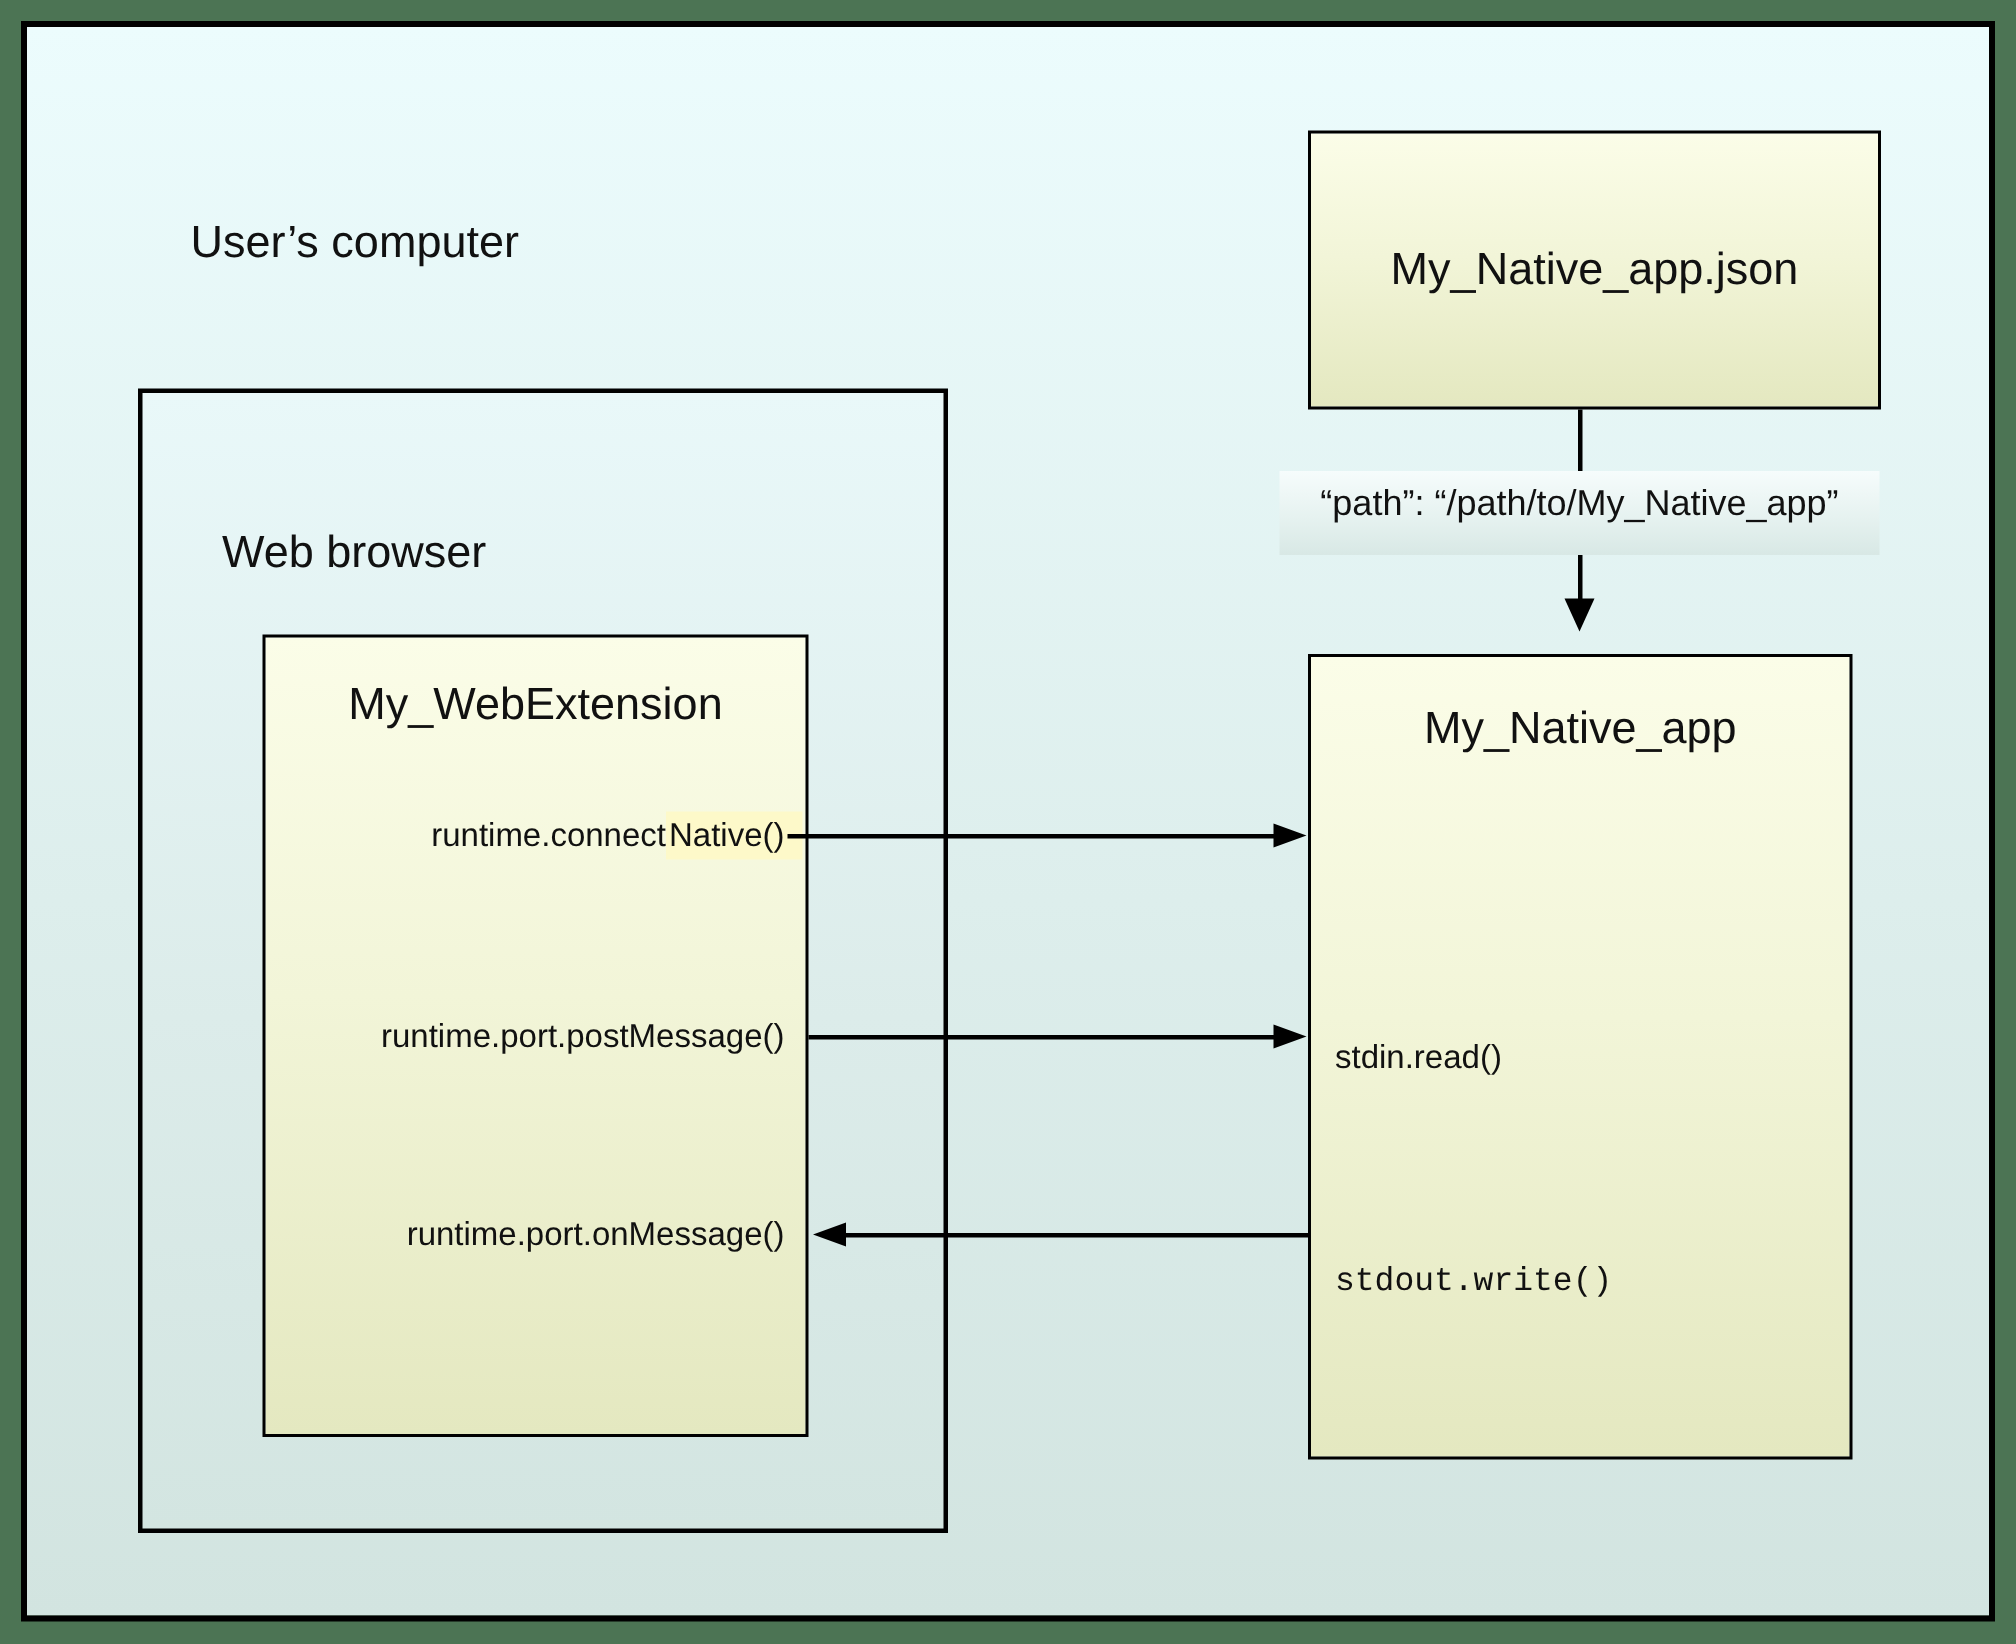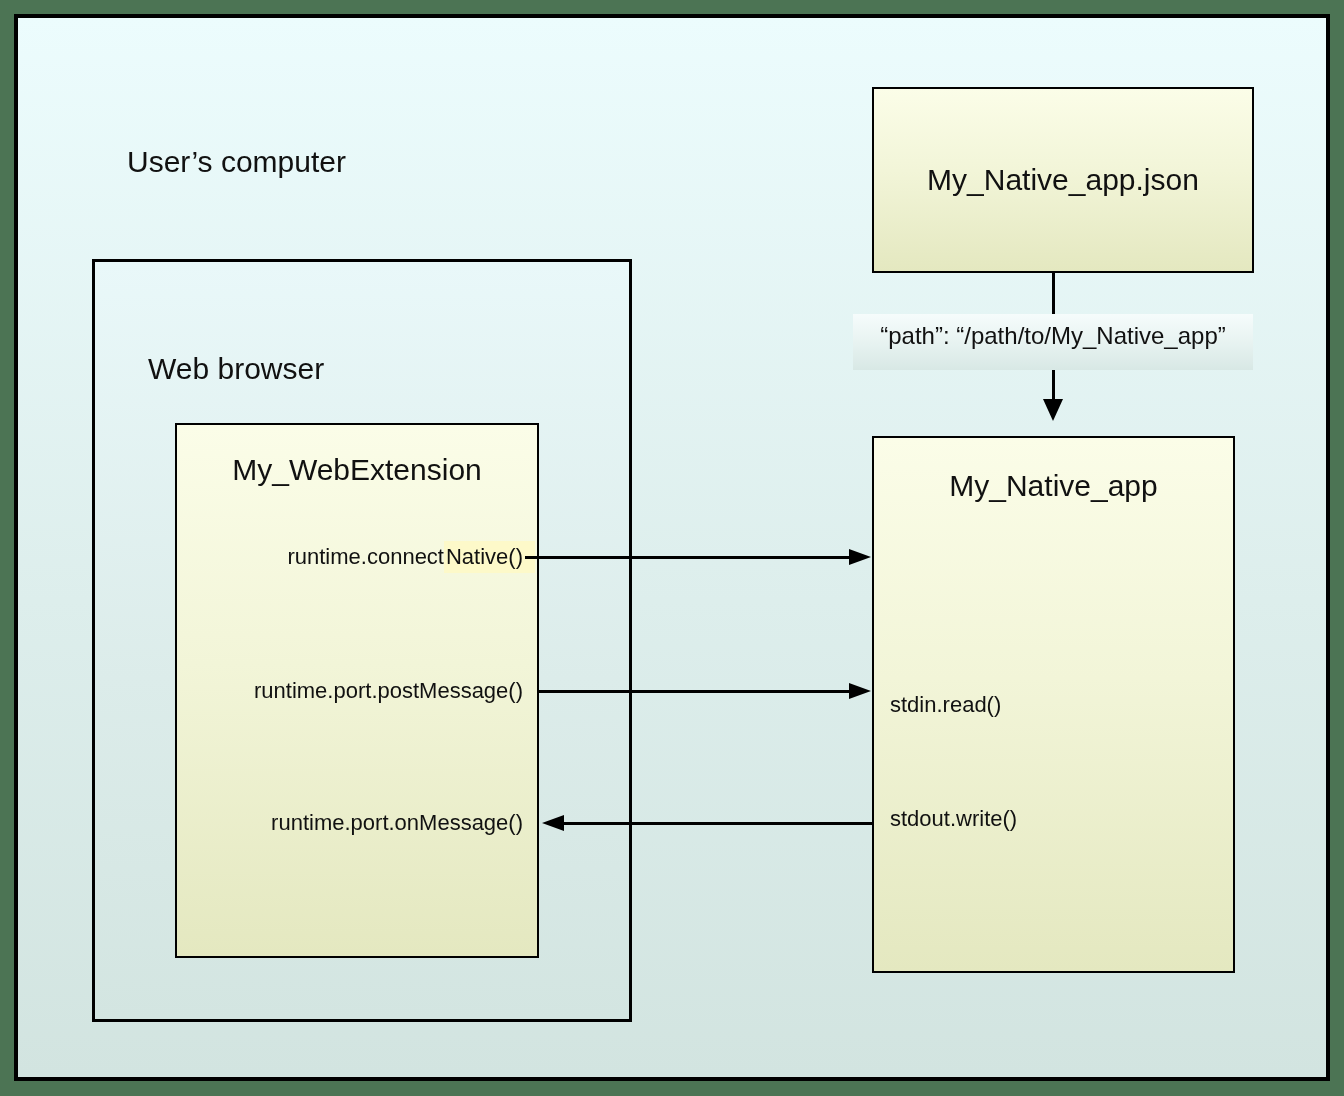--- a/index.html
+++ b/index.html
@@ -39,21 +39,21 @@
   .m-connect{top:119px;}
   .m-post{top:253px;}
   .m-on{top:385px;}
   .hl{background:#fdf9c9;padding:3px 12px 4px 2px;margin-right:-12px;}
   
   .json-box{left:854px;top:69px;width:382px;height:186px;display:flex;align-items:center;justify-content:center;}
   
   .napp-box{left:854px;top:404px;width:363px;height:537px;margin-top:14px;}
   .napp-title{left:0;top:31px;}
   .m-stdin{left:16px;top:254px;}
-  .m-stdout{left:16px;top:368px;}
+  .m-stdout{left:16px;top:404px;font-family:Liberation Mono, monospace;}
   
   .hline{height:2.5px;background:#000;}
   .vline{width:2.5px;background:#000;}
   .v-connector{left:1034px;top:255px;height:128px;}
   .connect-line{left:507px;top:538px;width:327px;}
   .post-line{left:521px;top:672px;width:313px;}
   .on-line{left:544px;top:804px;width:310px;}
   
   .ah{width:0;height:0;}
   .ah-down{left:1025px;top:381px;border-left:10px solid transparent;border-right:10px solid transparent;border-top:22px solid #000;}

